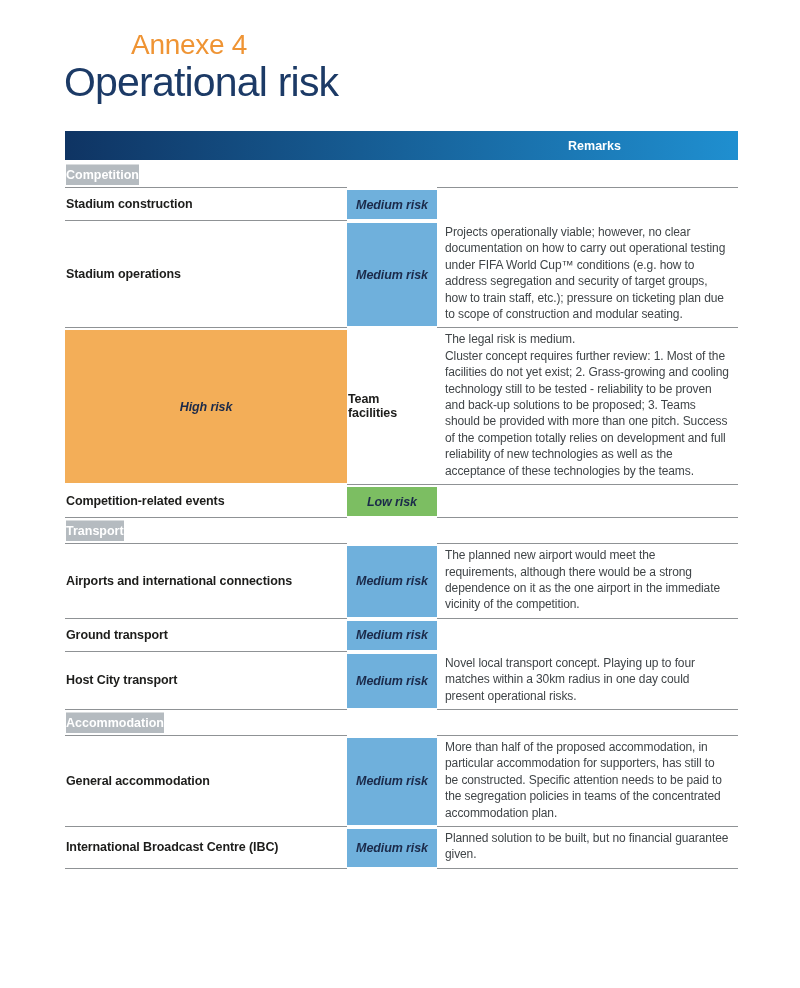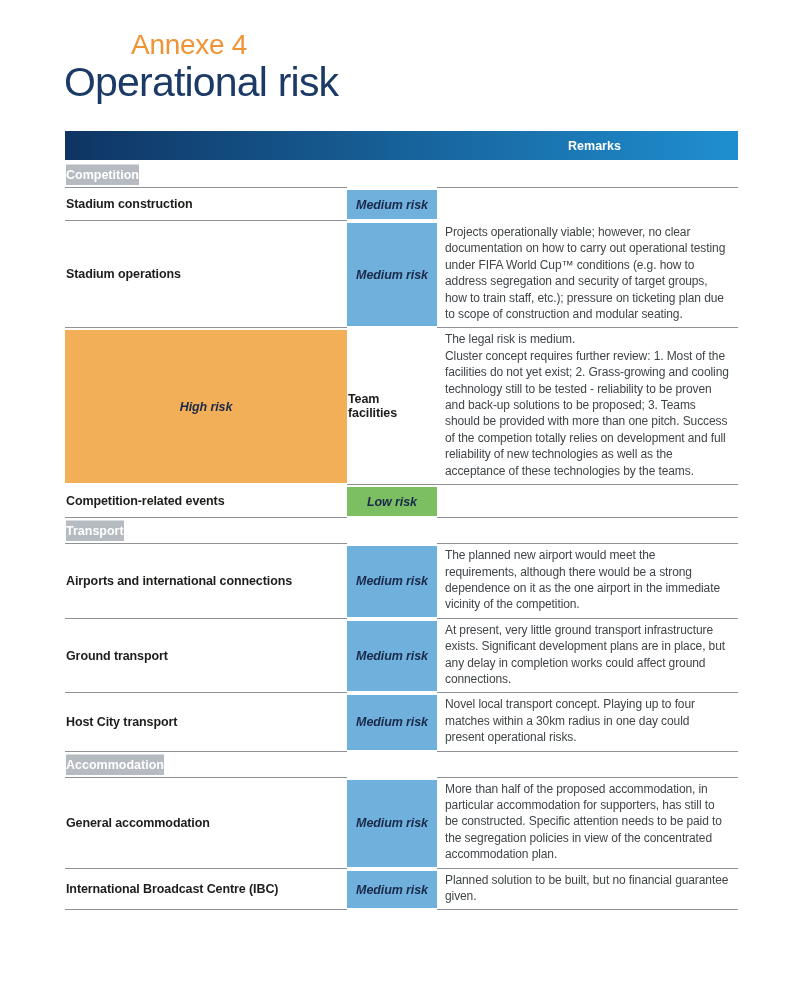--- a/index.html
+++ b/index.html
@@ -219,21 +219,20 @@
 
   <div class="row item-row">
     <div class="cell item-cell">
       <span class="item-label">Ground transport</span>
     </div>
     <div class="cell risk-cell">
       <div class="risk-fill" style="background: var(--risk-medium);">
         <span class="risk-label">Medium risk</span>
       </div>
     </div>
-    <div class="cell remarks-cell">At present, very little ground transport infrastructure exists. Significant development plans are in place, but any delay in completion works could affect ground connections.</div>
   </div>
 
   <div class="row item-row">
     <div class="cell item-cell">
       <span class="item-label">Host City transport</span>
     </div>
     <div class="cell risk-cell">
       <div class="risk-fill" style="background: var(--risk-medium);">
         <span class="risk-label">Medium risk</span>
       </div>
@@ -253,21 +252,21 @@
 
   <div class="row item-row">
     <div class="cell item-cell">
       <span class="item-label">General accommodation</span>
     </div>
     <div class="cell risk-cell">
       <div class="risk-fill" style="background: var(--risk-medium);">
         <span class="risk-label">Medium risk</span>
       </div>
     </div>
-    <div class="cell remarks-cell">More than half of the proposed accommodation, in particular accommodation for supporters, has still to be constructed. Specific attention needs to be paid to the segregation policies in view of the concentrated accommodation plan.</div>
+    <div class="cell remarks-cell">More than half of the proposed accommodation, in particular accommodation for supporters, has still to be constructed. Specific attention needs to be paid to the segregation policies in teams of the concentrated accommodation plan.</div>
   </div>
 
 
   <div class="row item-row">
     <div class="cell item-cell">
       <span class="item-label">International Broadcast Centre (IBC)</span>
     </div>
     <div class="cell risk-cell">
       <div class="risk-fill" style="background: var(--risk-medium);">
         <span class="risk-label">Medium risk</span>

